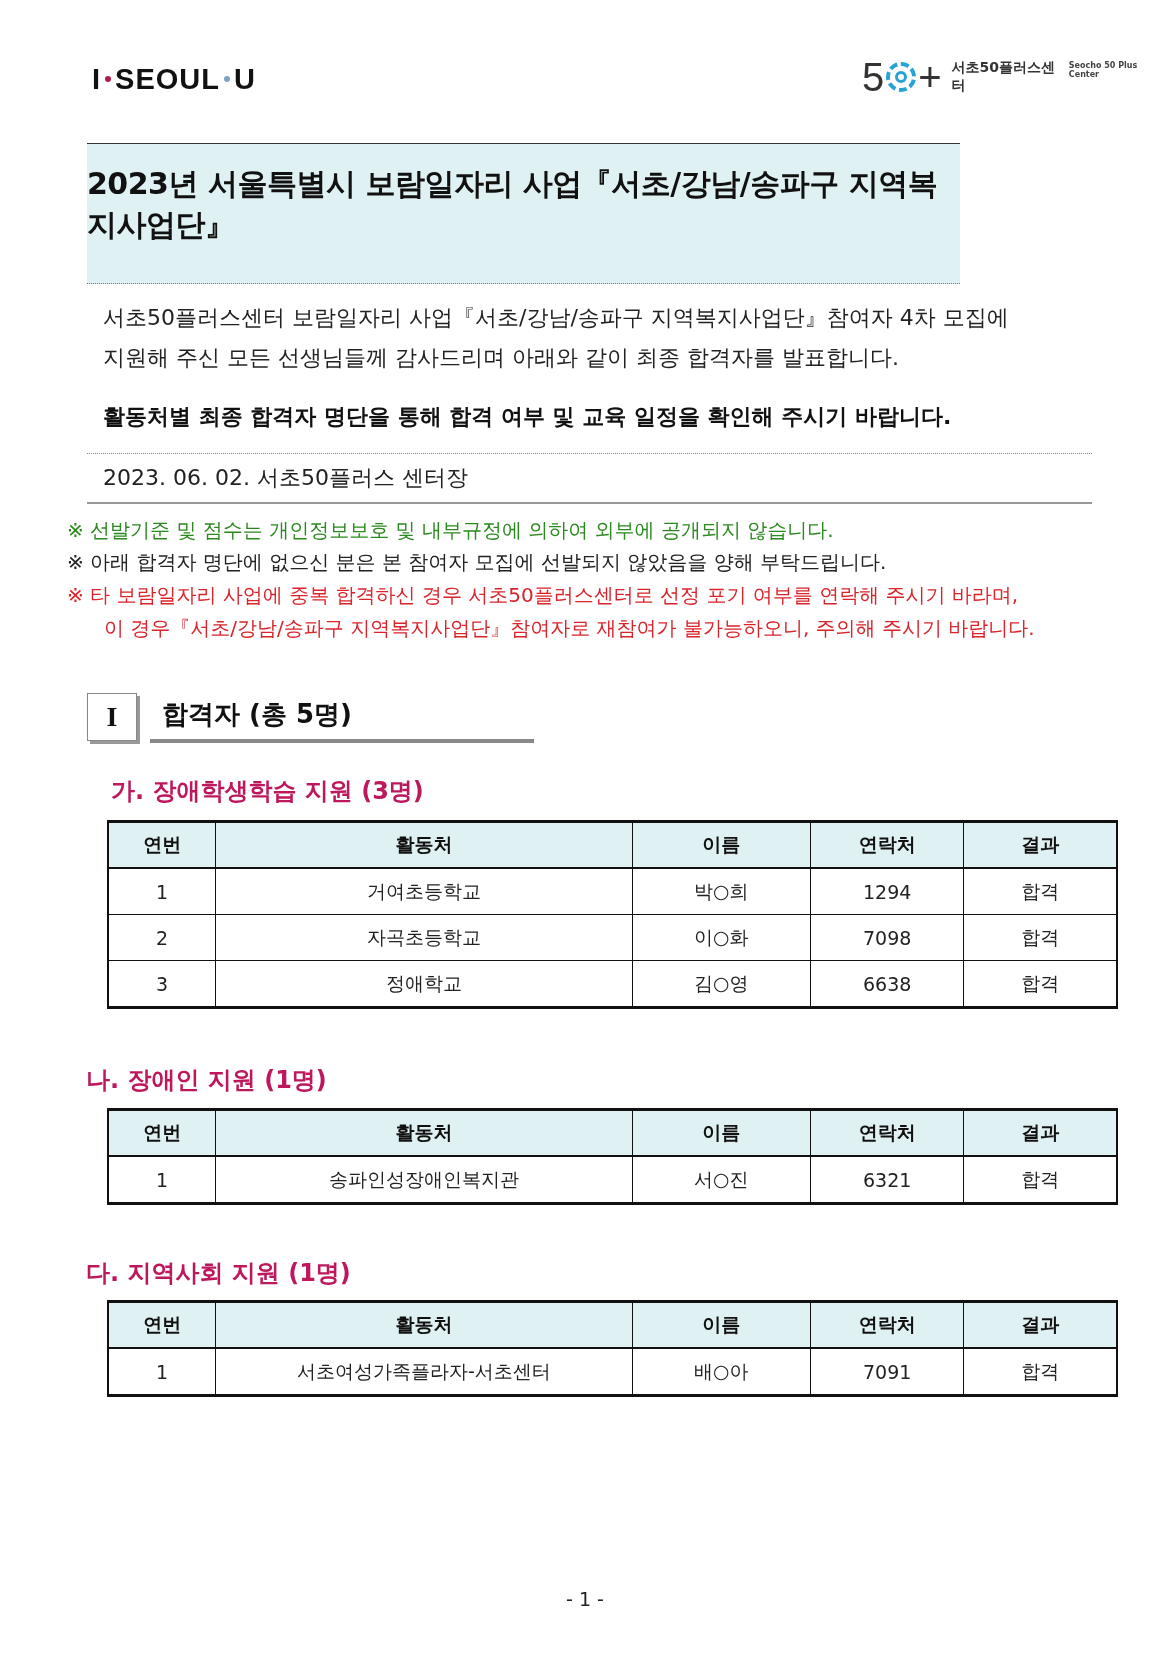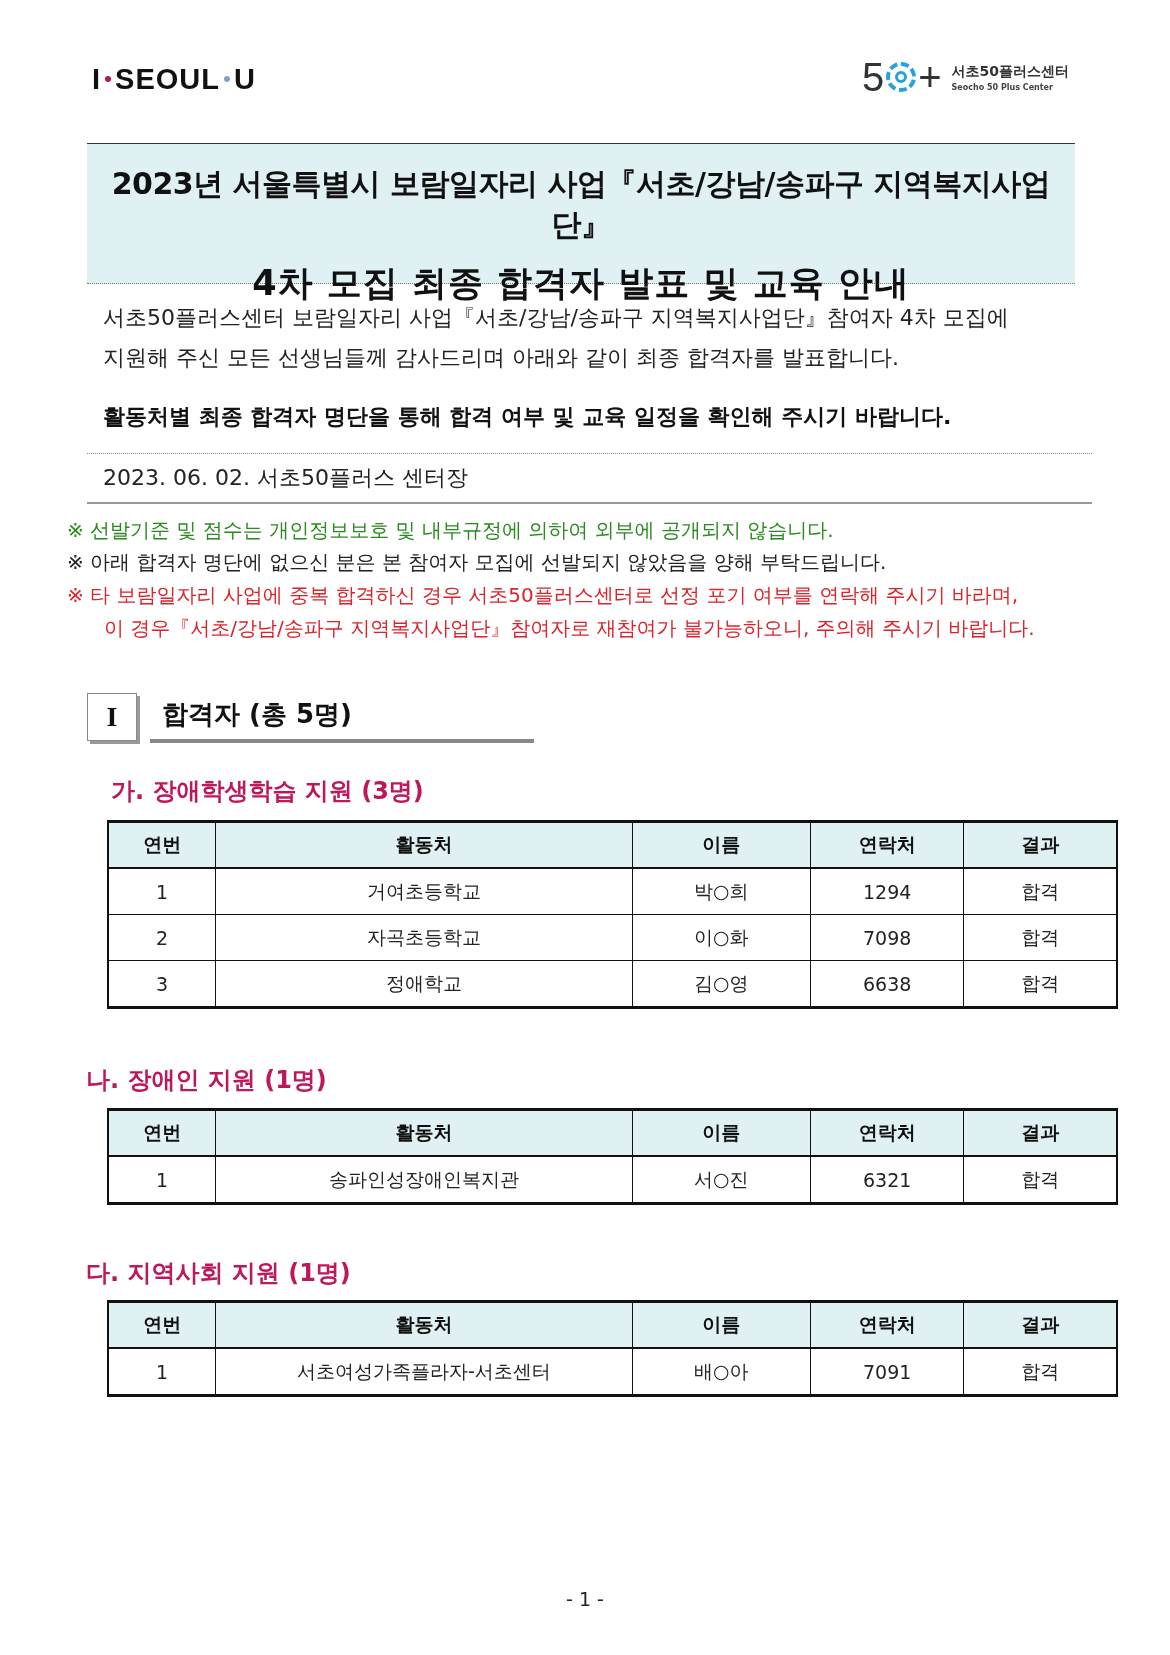--- a/index.html
+++ b/index.html
@@ -14,28 +14,28 @@
   .logo-seoul .dot { display: inline-block; width: 6px; height: 6px; border-radius: 50%; margin: 0 4px; }
   .logo-seoul .dot.red { background: #b5194a; }
   .logo-seoul .dot.blue { background: #7ea3c4; }
   .logo-50 { left: 862px; top: 52px; height: 50px; display: flex; align-items: center; }
   .logo-50 .five { font-family: "Liberation Sans", sans-serif; font-size: 40px; color: #333; line-height: 1; }
   .logo-50 .ring { width: 30px; height: 30px; border-radius: 50%; border: 4px dashed #27a3d8;
                    position: relative; margin: 0 2px; box-sizing: border-box; }
   .logo-50 .ring::after { content: ""; position: absolute; left: 5px; top: 5px; width: 12px; height: 12px;
                           border-radius: 50%; border: 3px solid #27a3d8; box-sizing: border-box; }
   .logo-50 .plus { font-family: "Liberation Sans", sans-serif; font-size: 40px; color: #333; line-height: 1; margin-right: 10px; }
-  .logo-50 .txt { display: flex; flex-direction: column; }
+  .logo-50 .txt { display: flex; flex-direction: row; }
   .logo-50 .ko { font-size: 14px; font-weight: 700; color: #333; }
   .logo-50 .en { font-size: 8px; font-weight: 700; color: #444; margin-top: 2px; }
 
   
-  .title-box { left: 87px; top: 143px; width: 988px; height: 141px; background: #e0f1f4;
+  .title-box { left: 87px; top: 143px; width: 873px; height: 141px; background: #e0f1f4;
                border-top: 1.5px solid #333; border-bottom: 1px dotted #777; box-sizing: border-box;
-               text-align: center; }
+               }
   .title-box .t1 { margin-top: 20px; font-size: 30px; font-weight: 700; letter-spacing: -0.5px; }
   .title-box .t2 { margin-top: 14px; font-size: 35px; font-weight: 700; letter-spacing: 1px; }
 
   .center-line { left: 103px; width: 1005px; }
   .intro { font-size: 22px; color: #222; }
   .bold-line { font-size: 22px; font-weight: 700; color: #111; }
   .dotted { left: 87px; width: 1005px; border-top: 1px dotted #888; }
   .solid-gray { left: 87px; width: 1005px; border-top: 2px solid #999; }
   .date-line { font-size: 22px; color: #222; }
 
@@ -81,21 +81,20 @@
   <span class="ring"></span>
   <span class="plus">+</span>
   <span class="txt">
     <span class="ko">서초50플러스센터</span>
     <span class="en">Seocho 50 Plus Center</span>
   </span>
 </div>
 
 <div class="abs title-box">
   <div class="t1">2023년 서울특별시 보람일자리 사업『서초/강남/송파구 지역복지사업단』</div>
-  <div class="t2">4차 모집 최종 합격자 발표 및 교육 안내</div>
 </div>
 
 <div class="abs center-line intro" style="top:303px;">서초50플러스센터 보람일자리 사업『서초/강남/송파구 지역복지사업단』참여자 4차 모집에</div>
 <div class="abs center-line intro" style="top:343px;">지원해 주신 모든 선생님들께 감사드리며 아래와 같이 최종 합격자를 발표합니다.</div>
 <div class="abs center-line bold-line" style="top:402px;">활동처별 최종 합격자 명단을 통해 합격 여부 및 교육 일정을 확인해 주시기 바랍니다.</div>
 
 <div class="abs dotted" style="top:453px;"></div>
 <div class="abs center-line date-line" style="top:463px;">2023. 06. 02. 서초50플러스 센터장</div>
 <div class="abs solid-gray" style="top:502px;"></div>
 

